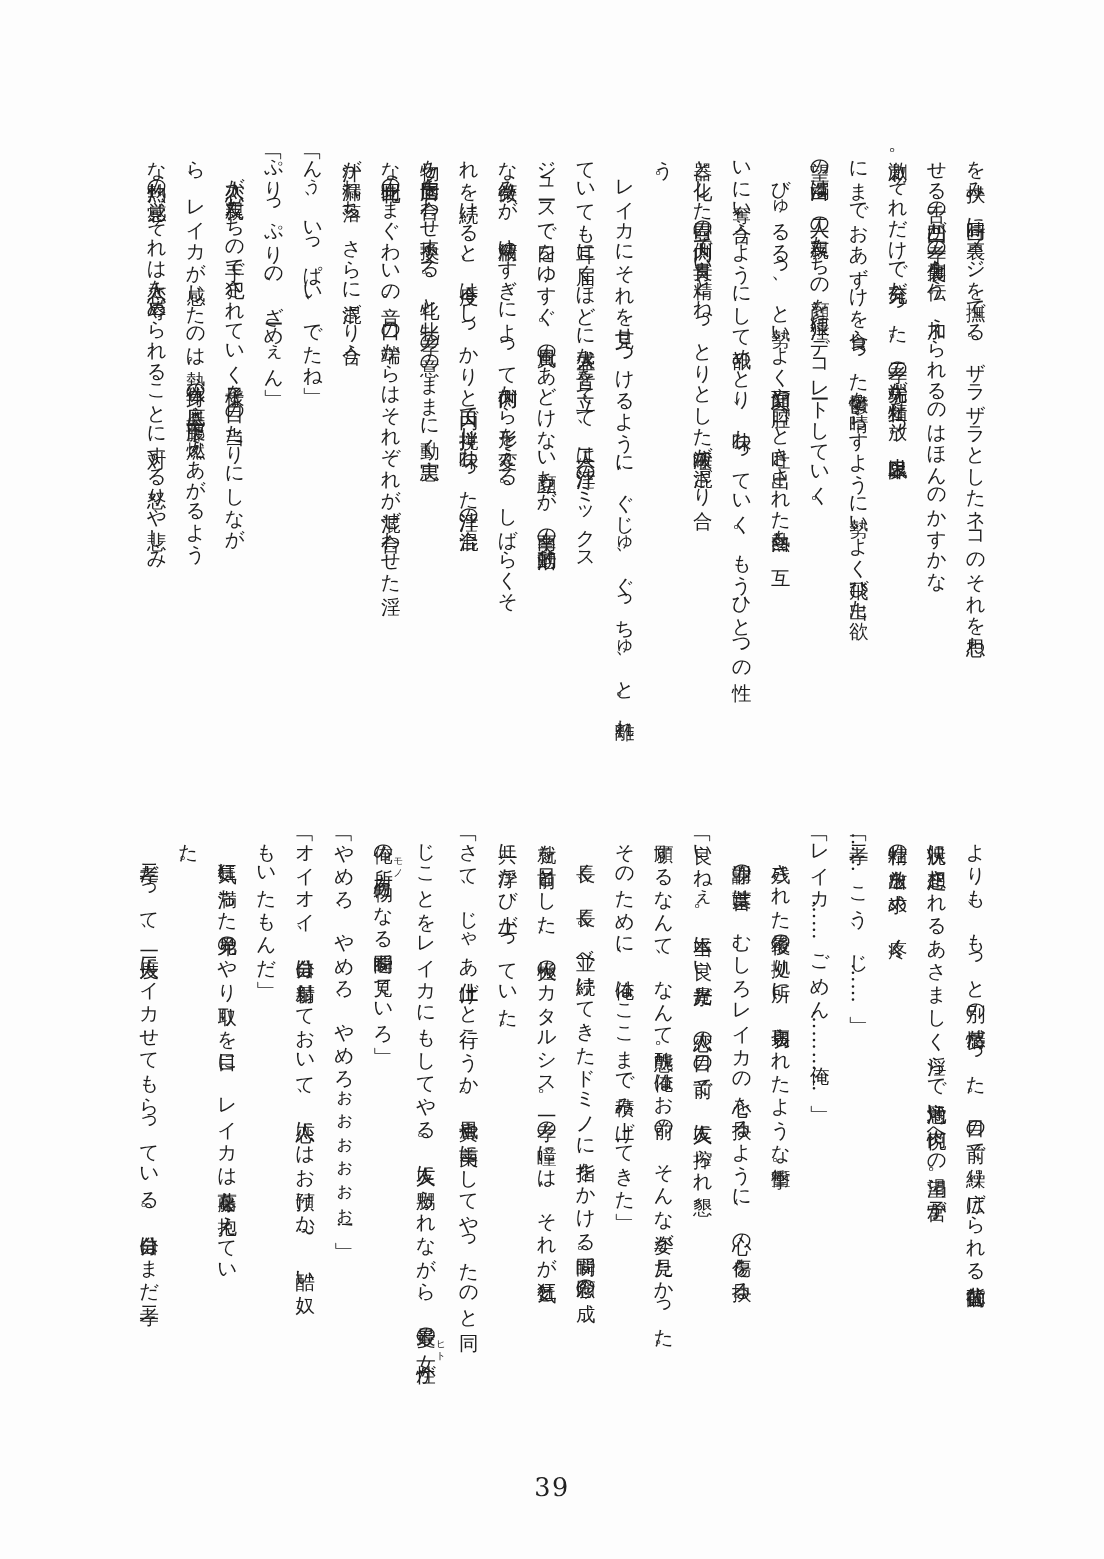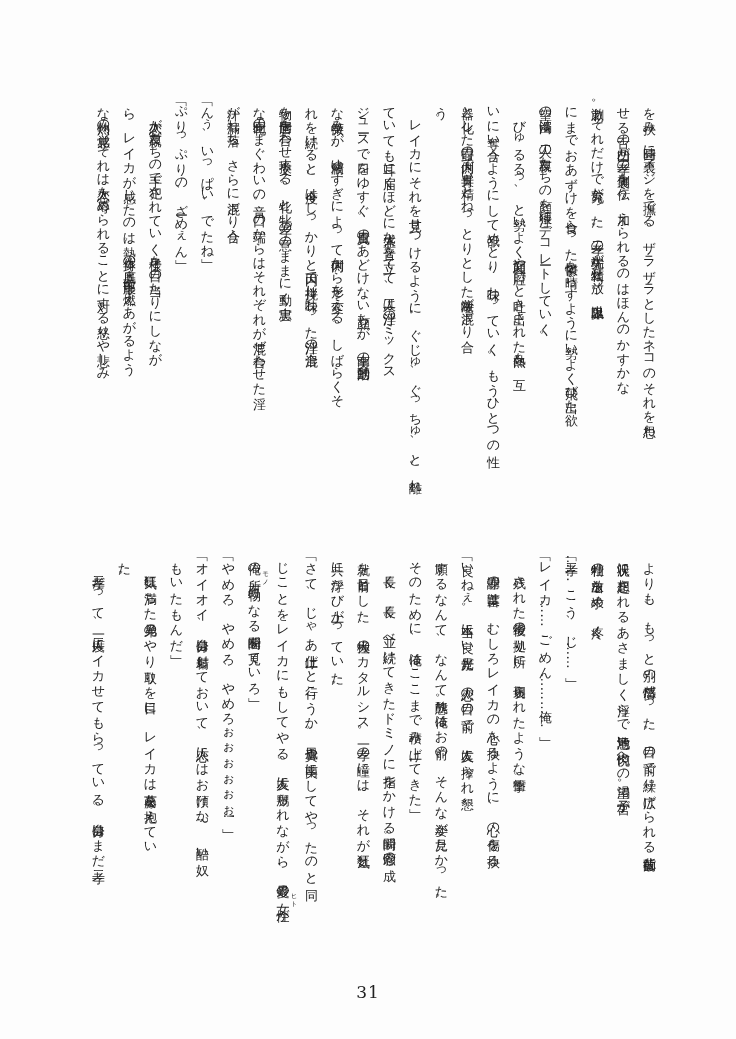--- a/index.html
+++ b/index.html
@@ -109,15 +109,15 @@
     <div class="line"><span>じことをレイカにもしてやる。友人に嬲られながら、最愛の</span><ruby><span>女性</span><rt>ヒト</rt></ruby><span>が</span></div>
     <div class="line"><span>俺の</span><ruby><span>所有物</span><rt>モノ</rt></ruby><span>になる瞬間を見ていろ」</span></div>
     <div class="line">「やめろ、やめろ、やめろぉぉぉぉぉぉ!」</div>
     <div class="line">「オイオイ、自分は射精しておいて、恋人にはお預けか?　酷い奴</div>
     <div class="line">もいたもんだ」</div>
     <div class="line indent">狂気に満ちた兄弟のやり取りを目に、レイカは葛藤を抱えてい</div>
     <div class="line">た。</div>
     <div class="line indent">孝二だって、一度二人にイカせてもらっている。自分はまだ孝二</div>
   </div>
 
-  <div class="page-number">31</div>
+  <div class="page-number">39</div>
 
 </div>
 
 </body></html>

